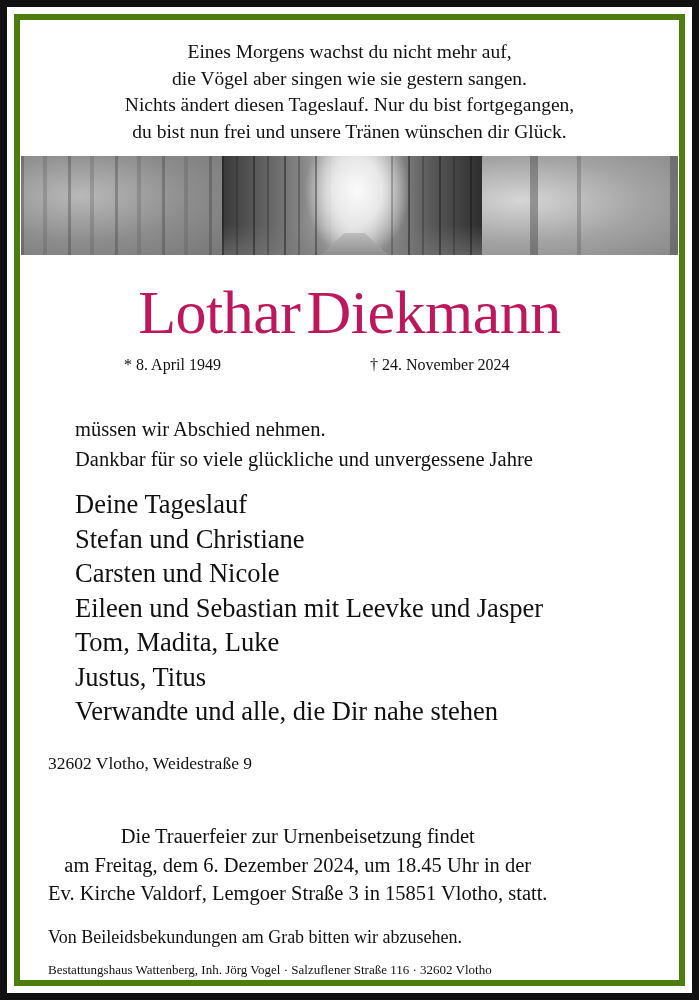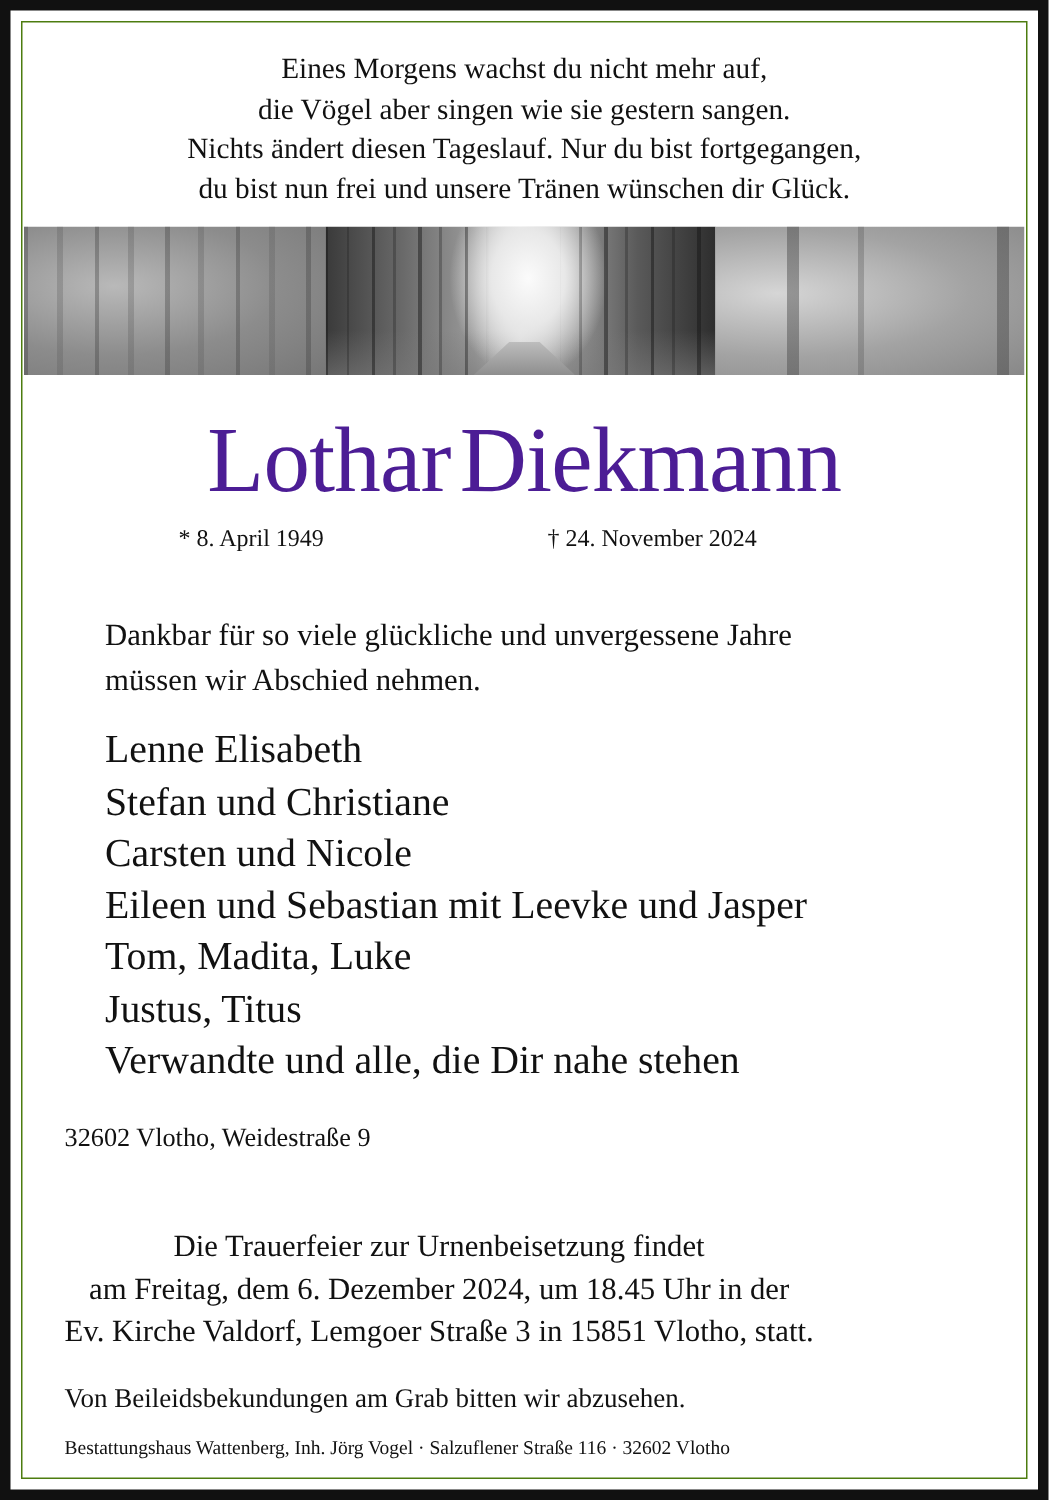--- a/index.html
+++ b/index.html
@@ -7,21 +7,21 @@
     width: 699px; height: 1000px; background: #111;
     font-family: "Liberation Serif", "DejaVu Serif", serif; color: #111;
     position: relative; overflow: hidden;
   }
   .outer-white {
     position: absolute; left: 7px; top: 7px; right: 7px; bottom: 7px;
     background: #fff;
   }
   .inner-frame {
     position: absolute; left: 14px; top: 14px; right: 14px; bottom: 14px;
-    border: 1px solid #4d7c0f; background: #fff; box-sizing: border-box;
+    border: 6px solid #4d7c0f; background: #fff; box-sizing: border-box;
   }
   .poem {
     position: absolute; left: 0; right: 0; top: 19px;
     text-align: center; font-size: 19.5px; line-height: 26.5px;
   }
   .forest {
     position: absolute; left: 1px; right: 1px; top: 136px; height: 99px;
     display: flex; overflow: hidden;
   }
   .forest .panel { height: 100%; position: relative; overflow: hidden; }
@@ -50,21 +50,21 @@
     clip-path: polygon(35% 0, 65% 0, 100% 100%, 0 100%);
   }
   .panel.right {
     flex: 1;
     background:
       repeating-linear-gradient(90deg, transparent 0 48px, rgba(70,70,70,0.45) 48px 56px, transparent 56px 95px, rgba(90,90,90,0.35) 95px 99px, transparent 99px 140px),
       radial-gradient(ellipse at 20% 45%, #d6d6d6 0%, #a3a3a3 55%, #888 100%);
   }
   .name {
     position: absolute; left: 0; right: 0; top: 257px; text-align: center;
-    font-size: 62px; line-height: 70px; letter-spacing: -0.5px; color: #4c1d95;
+    font-size: 62px; line-height: 70px; letter-spacing: -0.5px; color: #be185d;
   }
   .name .first { margin-right: 6px; }
   .dates {
     position: absolute; top: 332px; font-size: 16px; line-height: 26px;
   }
   .dates.birth { left: 104px; }
   .dates.death { left: 350px; }
   .intro {
     position: absolute; left: 55px; top: 394px; font-size: 20.5px; line-height: 30px;
   }
@@ -105,26 +105,26 @@
   </div>
 
   <div class="name">
     <span class="first">Lothar</span><span>Diekmann</span>
   </div>
 
   <div class="dates birth">* 8. April 1949</div>
   <div class="dates death">† 24. November 2024</div>
 
   <div class="intro">
+    <div>müssen wir Abschied nehmen.</div>
     <div>Dankbar für so viele glückliche und unvergessene Jahre</div>
-    <div>müssen wir Abschied nehmen.</div>
   </div>
 
   <div class="family">
-    <div>Lenne Elisabeth</div>
+    <div>Deine Tageslauf</div>
     <div>Stefan und Christiane</div>
     <div>Carsten und Nicole</div>
     <div>Eileen und Sebastian mit Leevke und Jasper</div>
     <div>Tom, Madita, Luke</div>
     <div>Justus, Titus</div>
     <div>Verwandte und alle, die Dir nahe stehen</div>
   </div>
 
   <div class="address">32602 Vlotho, Weidestraße 9</div>
 

